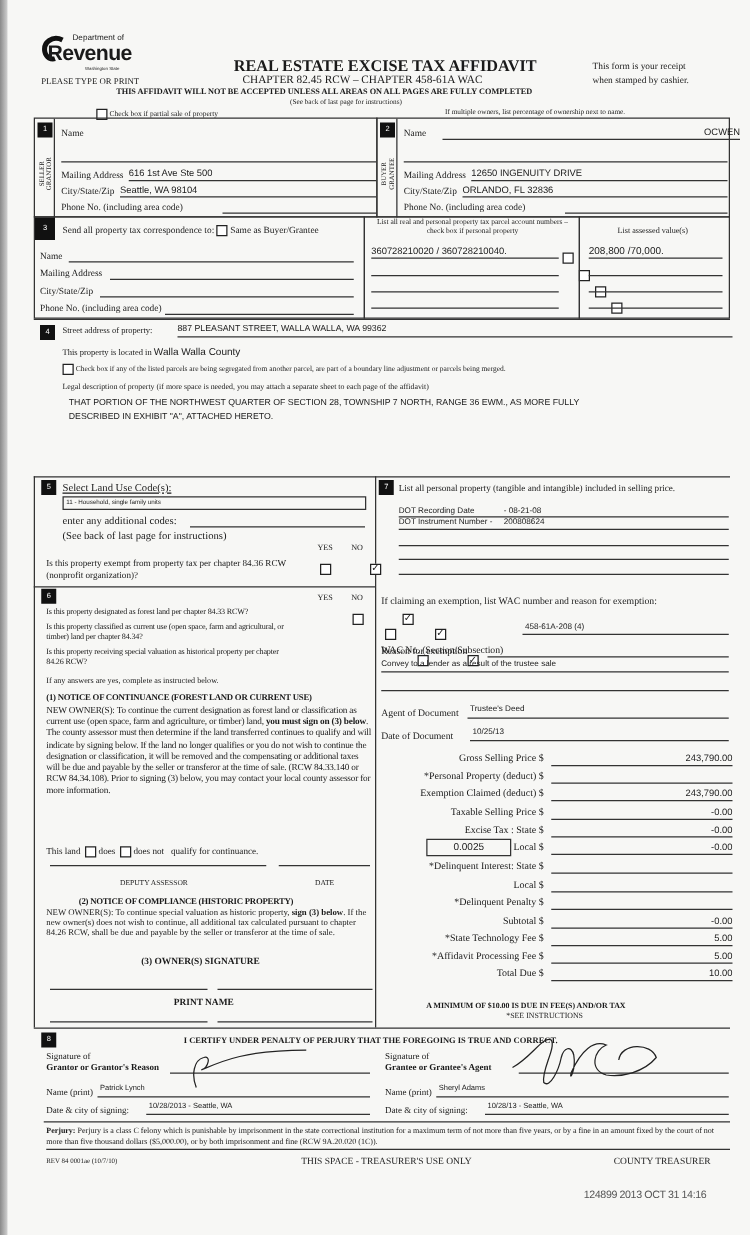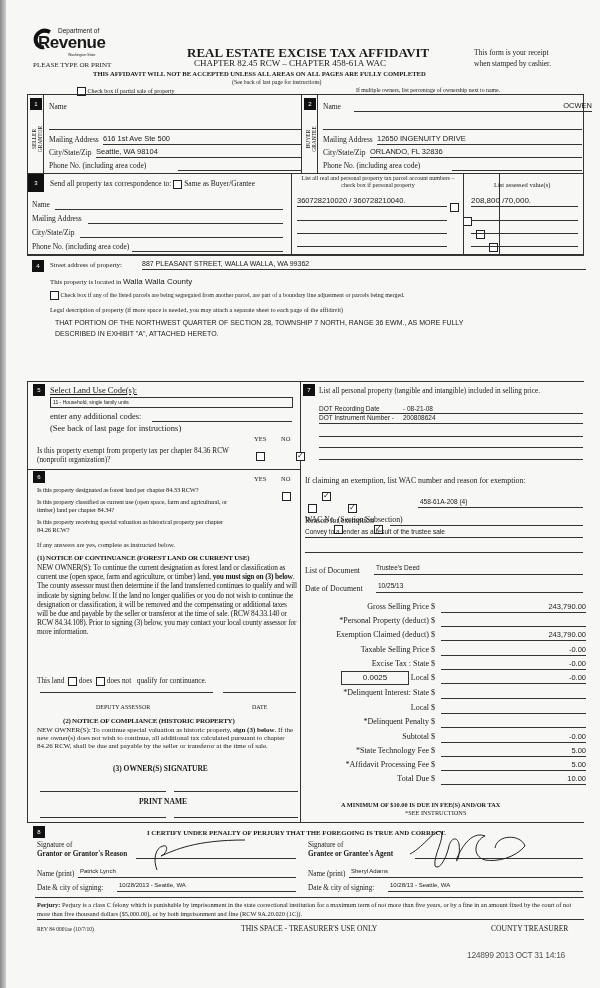--- a/index.html
+++ b/index.html
@@ -97,21 +97,21 @@
   <div class="abs lbl t" style="left:4px;top:26px;">Name</div>
   <div class="abs line" style="left:27px;top:26px;width:228px;height:10px;"></div>
   <div class="abs lbl t" style="left:4px;top:40px;">Mailing Address</div>
   <div class="abs line" style="left:60px;top:40px;width:195px;height:10px;"></div>
   <div class="abs lbl t" style="left:4px;top:54px;">City/State/Zip</div>
   <div class="abs line" style="left:52px;top:54px;width:203px;height:10px;"></div>
   <div class="abs lbl t" style="left:4px;top:68px;">Phone No. (including area code)</div>
   <div class="abs line" style="left:104px;top:68px;width:151px;height:10px;"></div>
 </div>
 
-<div class="abs box" style="left:291px;top:173px;width:209px;height:82px;">
+<div class="abs box" style="left:291px;top:173px;width:173px;height:82px;">
   <div class="abs" style="left:2px;top:1px;width:168px;font-size:6px;line-height:7px;text-align:center;">List all real and personal property tax parcel account numbers – check box if personal property</div>
   <div class="abs line val t" style="left:5px;top:22px;width:150px;height:11px;">360728210020 / 360728210040.</div>
   <span class="cb abs" style="left:158px;top:23px;"></span>
   <div class="abs line" style="left:5px;top:37px;width:150px;height:10px;"></div>
   <span class="cb abs" style="left:158px;top:37px;"></span>
   <div class="abs line" style="left:5px;top:50px;width:150px;height:10px;"></div>
   <span class="cb abs" style="left:158px;top:50px;"></span>
   <div class="abs line" style="left:5px;top:63px;width:150px;height:10px;"></div>
   <span class="cb abs" style="left:158px;top:63px;"></span>
 </div>
@@ -212,21 +212,21 @@
 <div class="abs line" style="left:319px;top:427px;width:264px;height:10px;"></div>
 <div class="abs line" style="left:319px;top:438px;width:264px;height:10px;"></div>
 <div class="abs line" style="left:319px;top:450px;width:264px;height:10px;"></div>
 <div class="abs t" style="left:305px;top:476px;font-size:7.8px;">If claiming an exemption, list WAC number and reason for exemption:</div>
 <div class="abs t lbl" style="left:305px;top:515px;font-size:7.8px;">WAC No. (Section/Subsection)</div>
 <div class="abs line val t" style="left:418px;top:498px;width:165px;height:10px;font-size:6.5px;padding-left:2px;">458-61A-208 (4)</div>
 <div class="abs t" style="left:305px;top:516px;font-size:7.8px;">Reason for exemption</div>
 <div class="abs line" style="left:390px;top:516px;width:193px;height:10px;"></div>
 <div class="abs line val t" style="left:305px;top:528px;width:278px;height:10px;font-size:6.5px;">Convey to a lender as a result of the trustee sale</div>
 <div class="abs line" style="left:305px;top:543px;width:278px;height:10px;"></div>
-<div class="abs t" style="left:305px;top:566px;font-size:7.8px;">List of Document</div>
+<div class="abs t" style="left:305px;top:566px;font-size:7.8px;">Agent of Document</div>
 <div class="abs line val t" style="left:374px;top:564px;width:209px;height:11px;font-size:6.5px;padding-left:2px;">Trustee's Deed</div>
 <div class="abs t" style="left:305px;top:584px;font-size:7.8px;">Date of Document</div>
 <div class="abs line val t" style="left:376px;top:582px;width:207px;height:11px;font-size:6.5px;padding-left:2px;">10/25/13</div>
 
 
 <div class="money-row" style="top:602px;">
   <span class="mlbl">Gross Selling Price  $</span>
     <span class="mval">243,790.00</span>
 </div>
 <div class="money-row" style="top:616px;">

